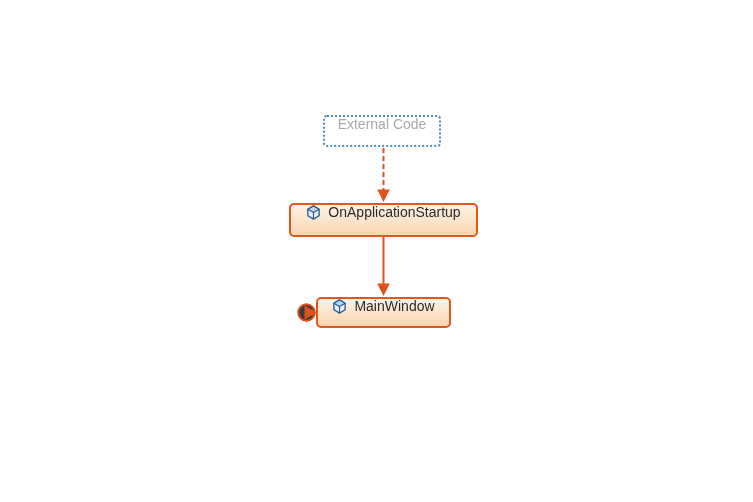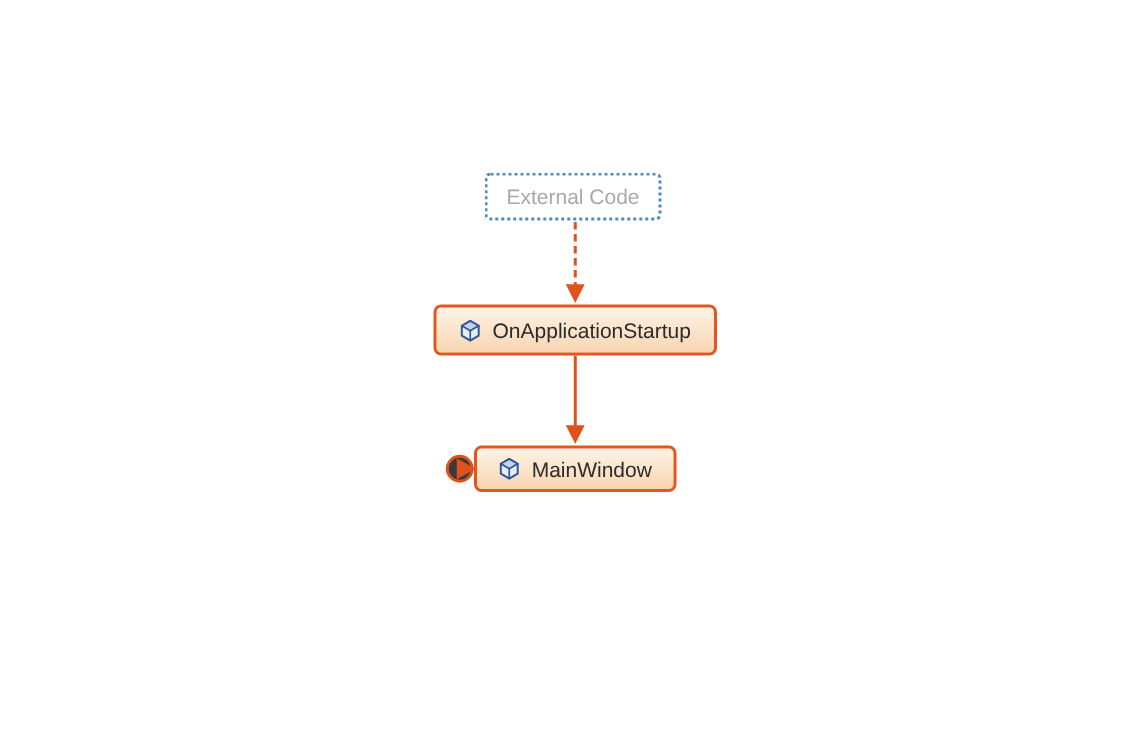--- a/index.html
+++ b/index.html
@@ -20,21 +20,20 @@
     left: 0;
     top: 0;
     width: 753px;
     height: 502px;
     pointer-events: none;
   }
   .node {
     position: absolute;
     box-sizing: border-box;
     display: flex;
-    align-items: center;
     justify-content: center;
     border-radius: 5px;
     font-size: 14px;
     white-space: nowrap;
     cursor: default;
   }
   .node-external {
     left: 323px;
     top: 115px;
     width: 118px;

